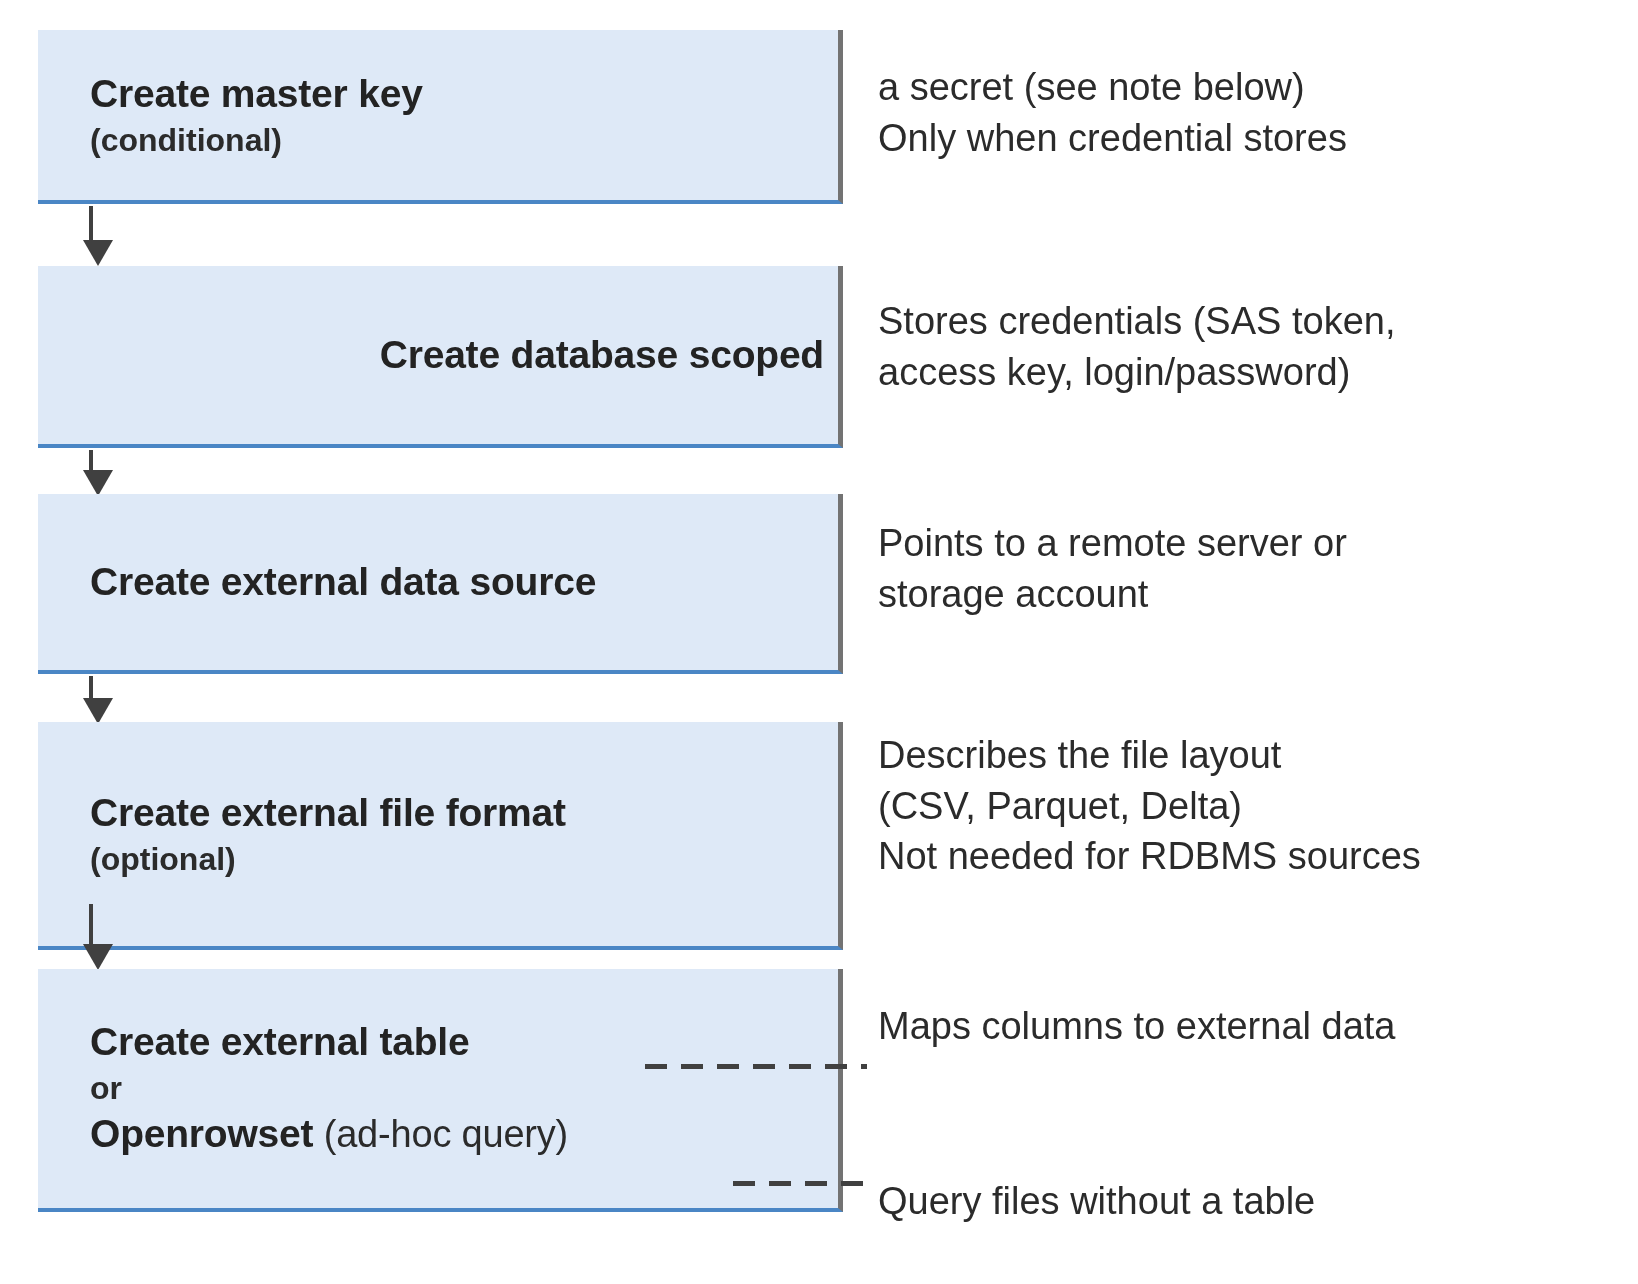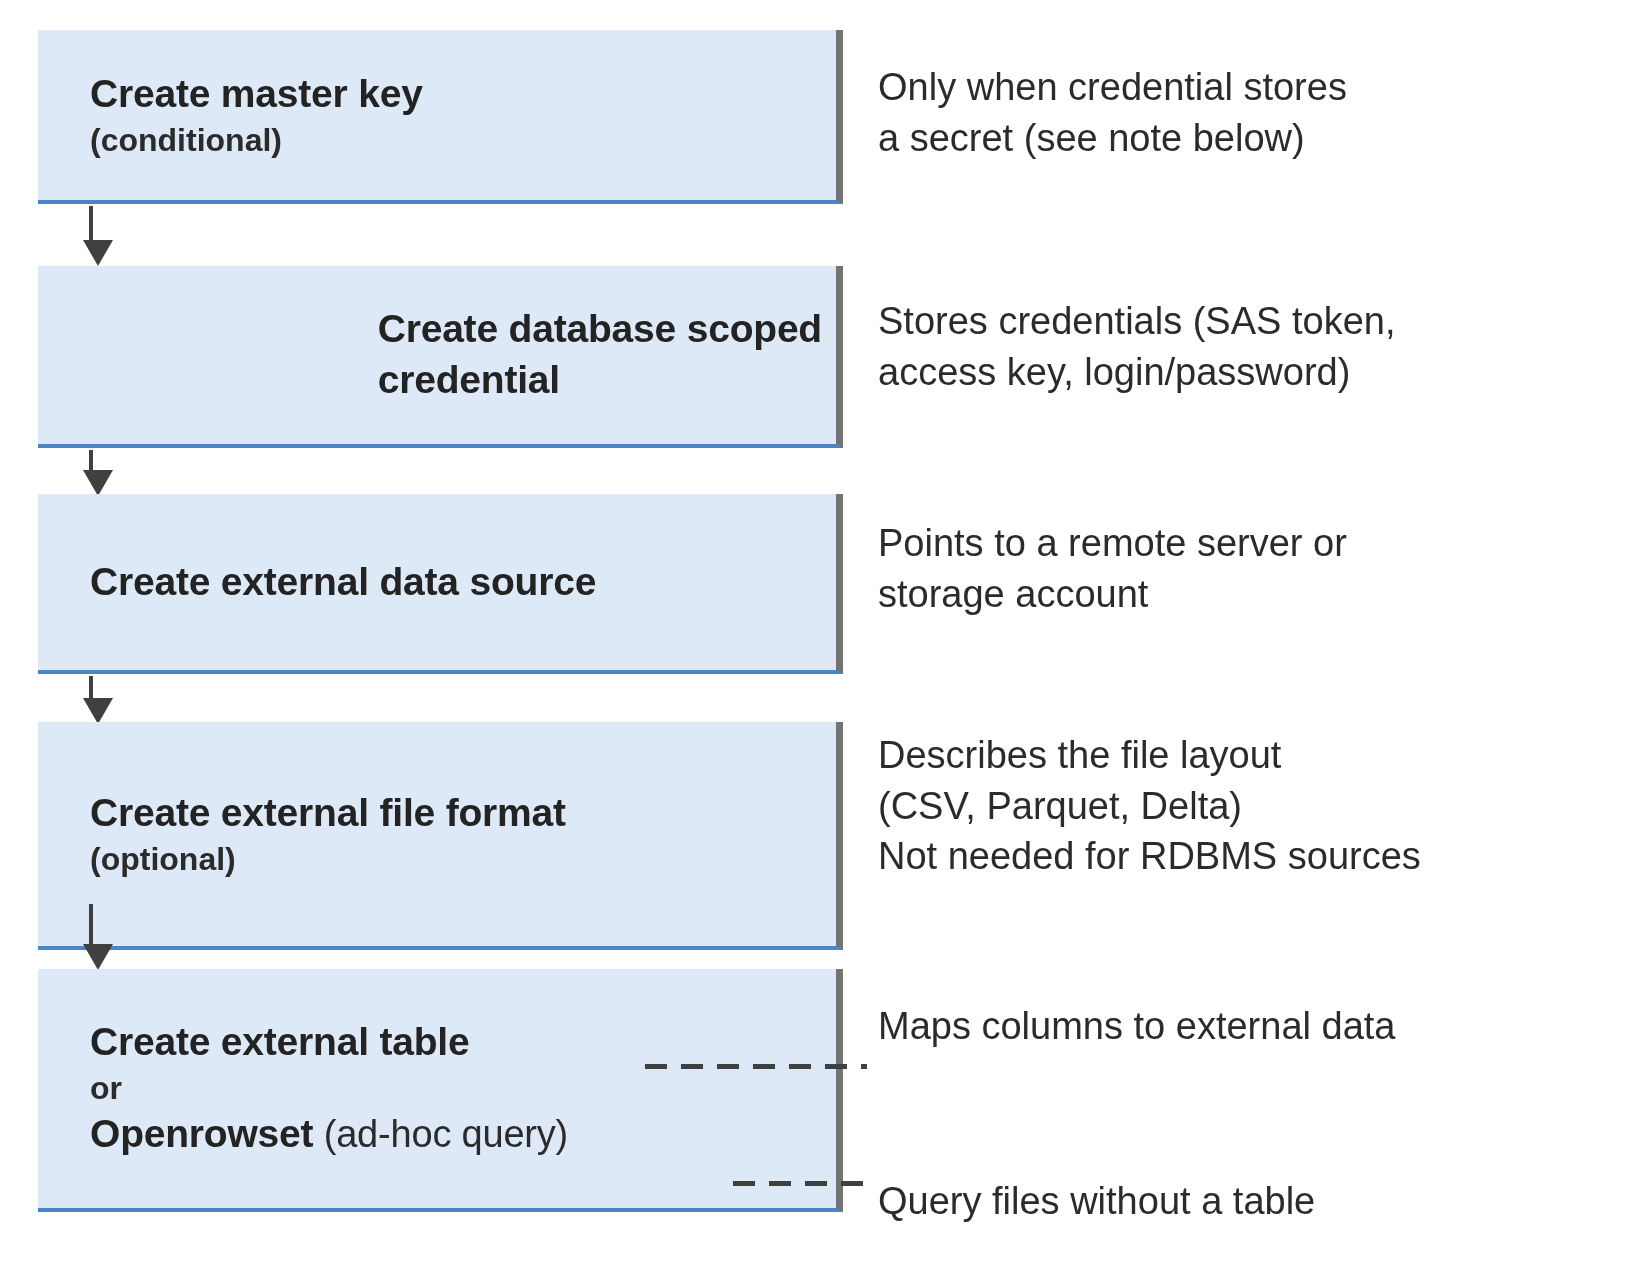--- a/index.html
+++ b/index.html
@@ -21,21 +21,21 @@
     height: 1284px;
     overflow: hidden;
   }
 
   
   .step-box {
     position: absolute;
     left: 38px;
     width: 805px;
     background: #dee9f7;
-    border-right: 7px solid #737373;
+    border-right: 5px solid #737373;
     border-bottom: 4px solid #4a86c5;
     box-sizing: border-box;
     display: flex;
     flex-direction: column;
     justify-content: center;
   }
 
   .step-text {
     padding-left: 52px;
     padding-right: 14px;
@@ -133,33 +133,32 @@
 <div id="diagram">
 
   <div class="step-box" id="box-master-key">
     <div class="step-text">
       <span class="step-title">Create master key</span>
       <span class="step-sub">(conditional)</span>
     </div>
   </div>
 
   <div class="note" id="note-master-key">
+    <div>a secret (see note below)</div>
     <div>Only when credential stores</div>
-    <div>a secret (see note below)</div>
   </div>
 
   <div class="arrow" id="arrow-1">
     <div class="shaft"></div>
     <div class="head"></div>
   </div>
 
   <div class="step-box" id="box-scoped-cred">
     <div class="step-text">
       <span class="step-title">Create database scoped</span>
-      <span class="step-title">credential</span>
     </div>
   </div>
 
   <div class="note" id="note-scoped-cred">
     <div>Stores credentials (SAS token,</div>
     <div>access key, login/password)</div>
   </div>
 
   <div class="arrow" id="arrow-2">
     <div class="shaft"></div>

